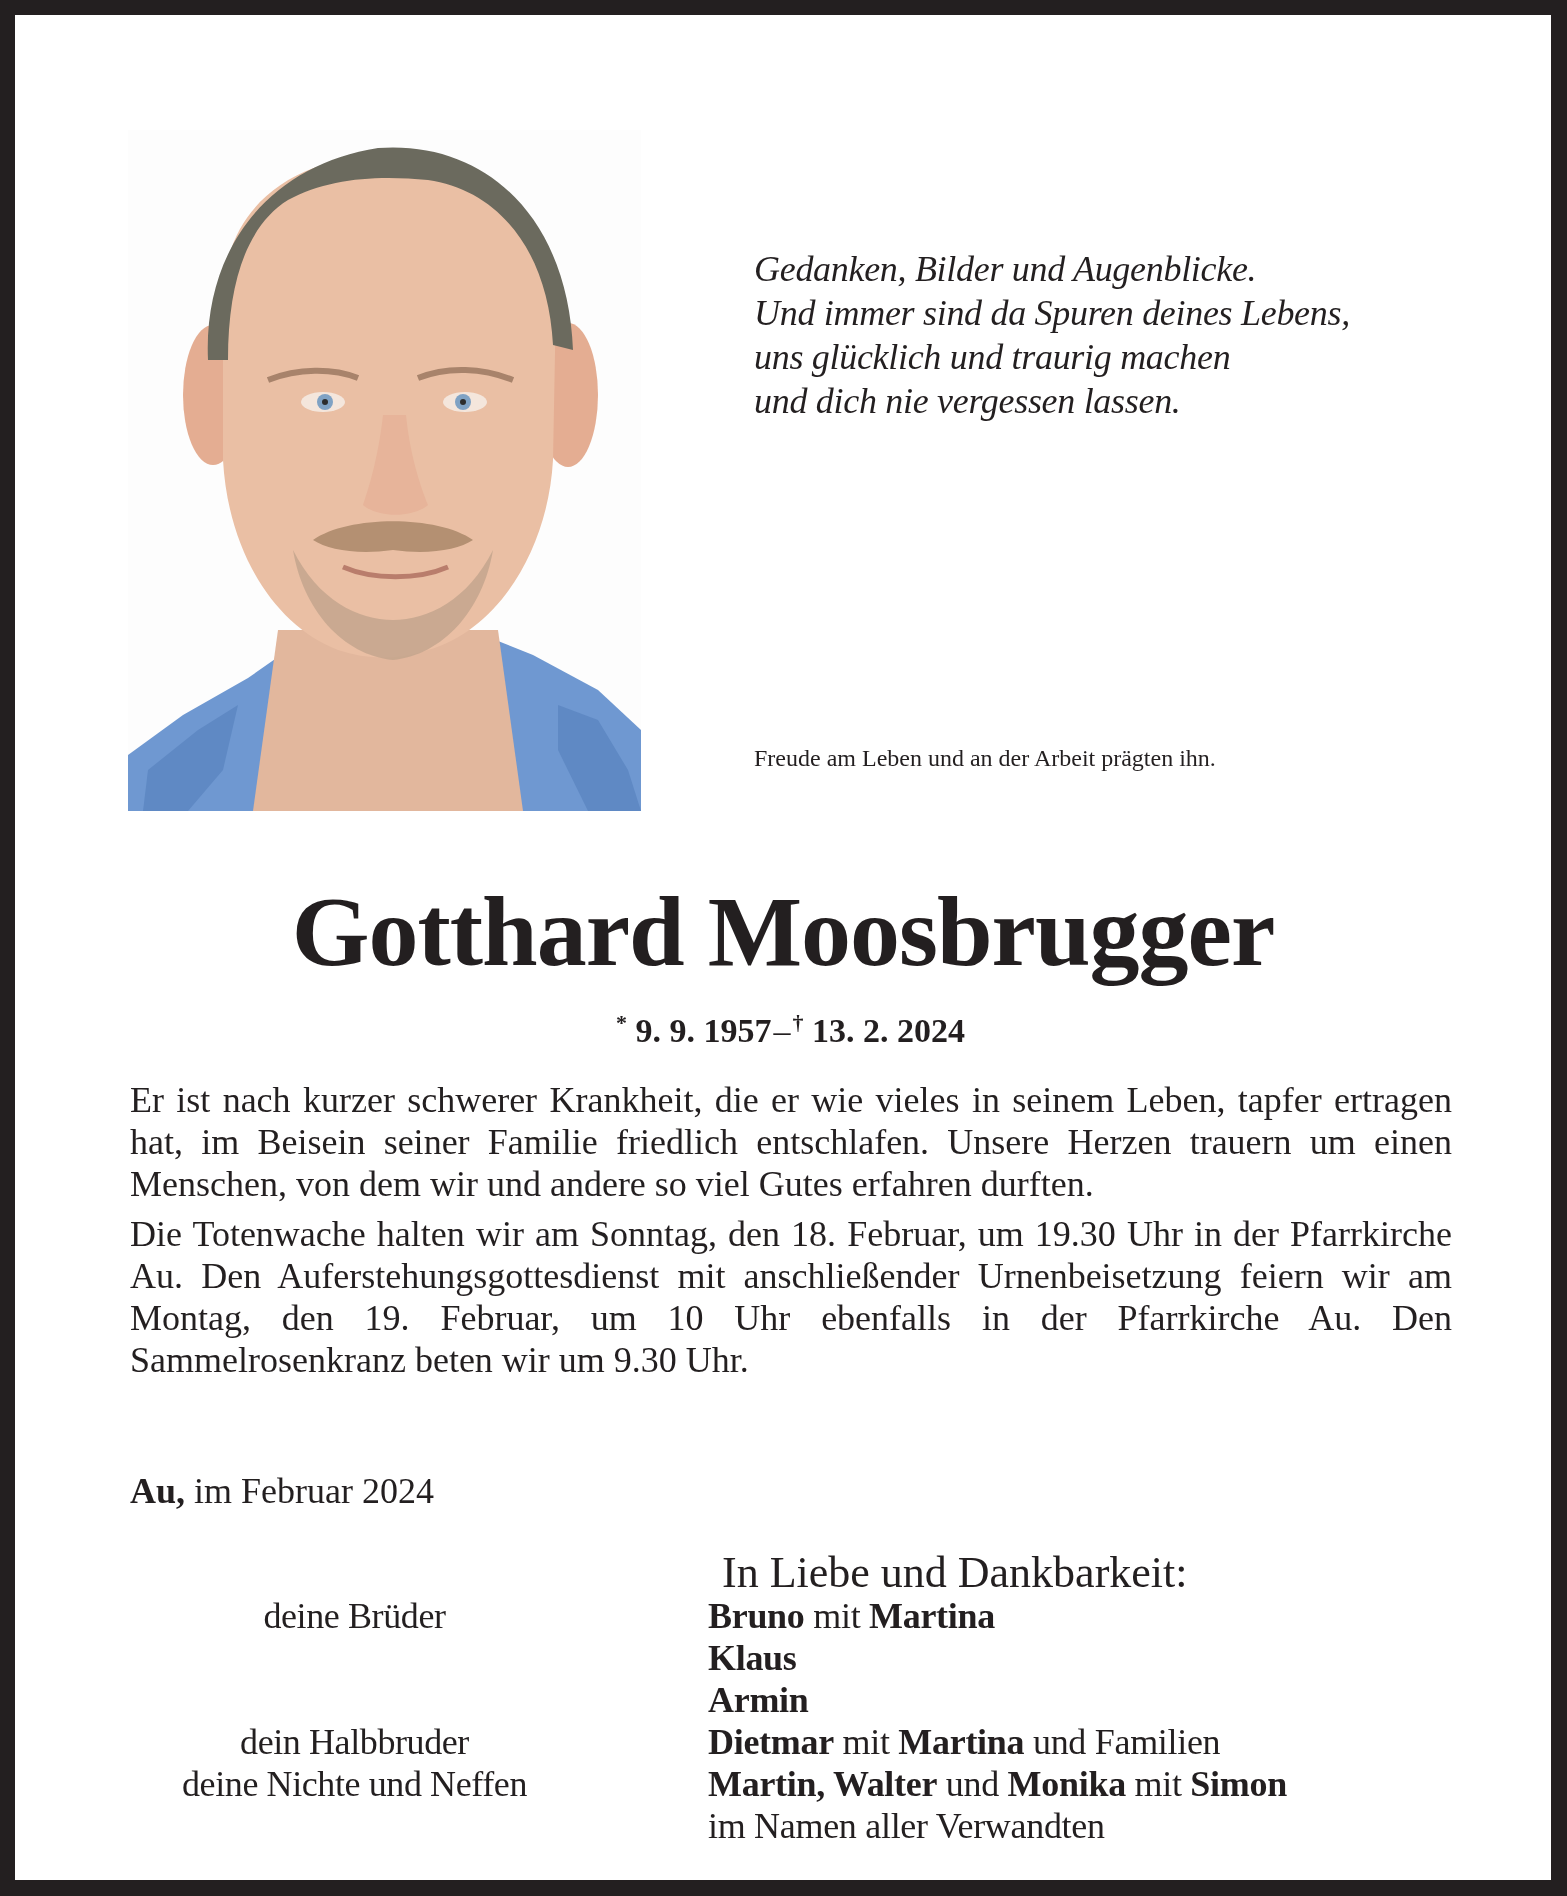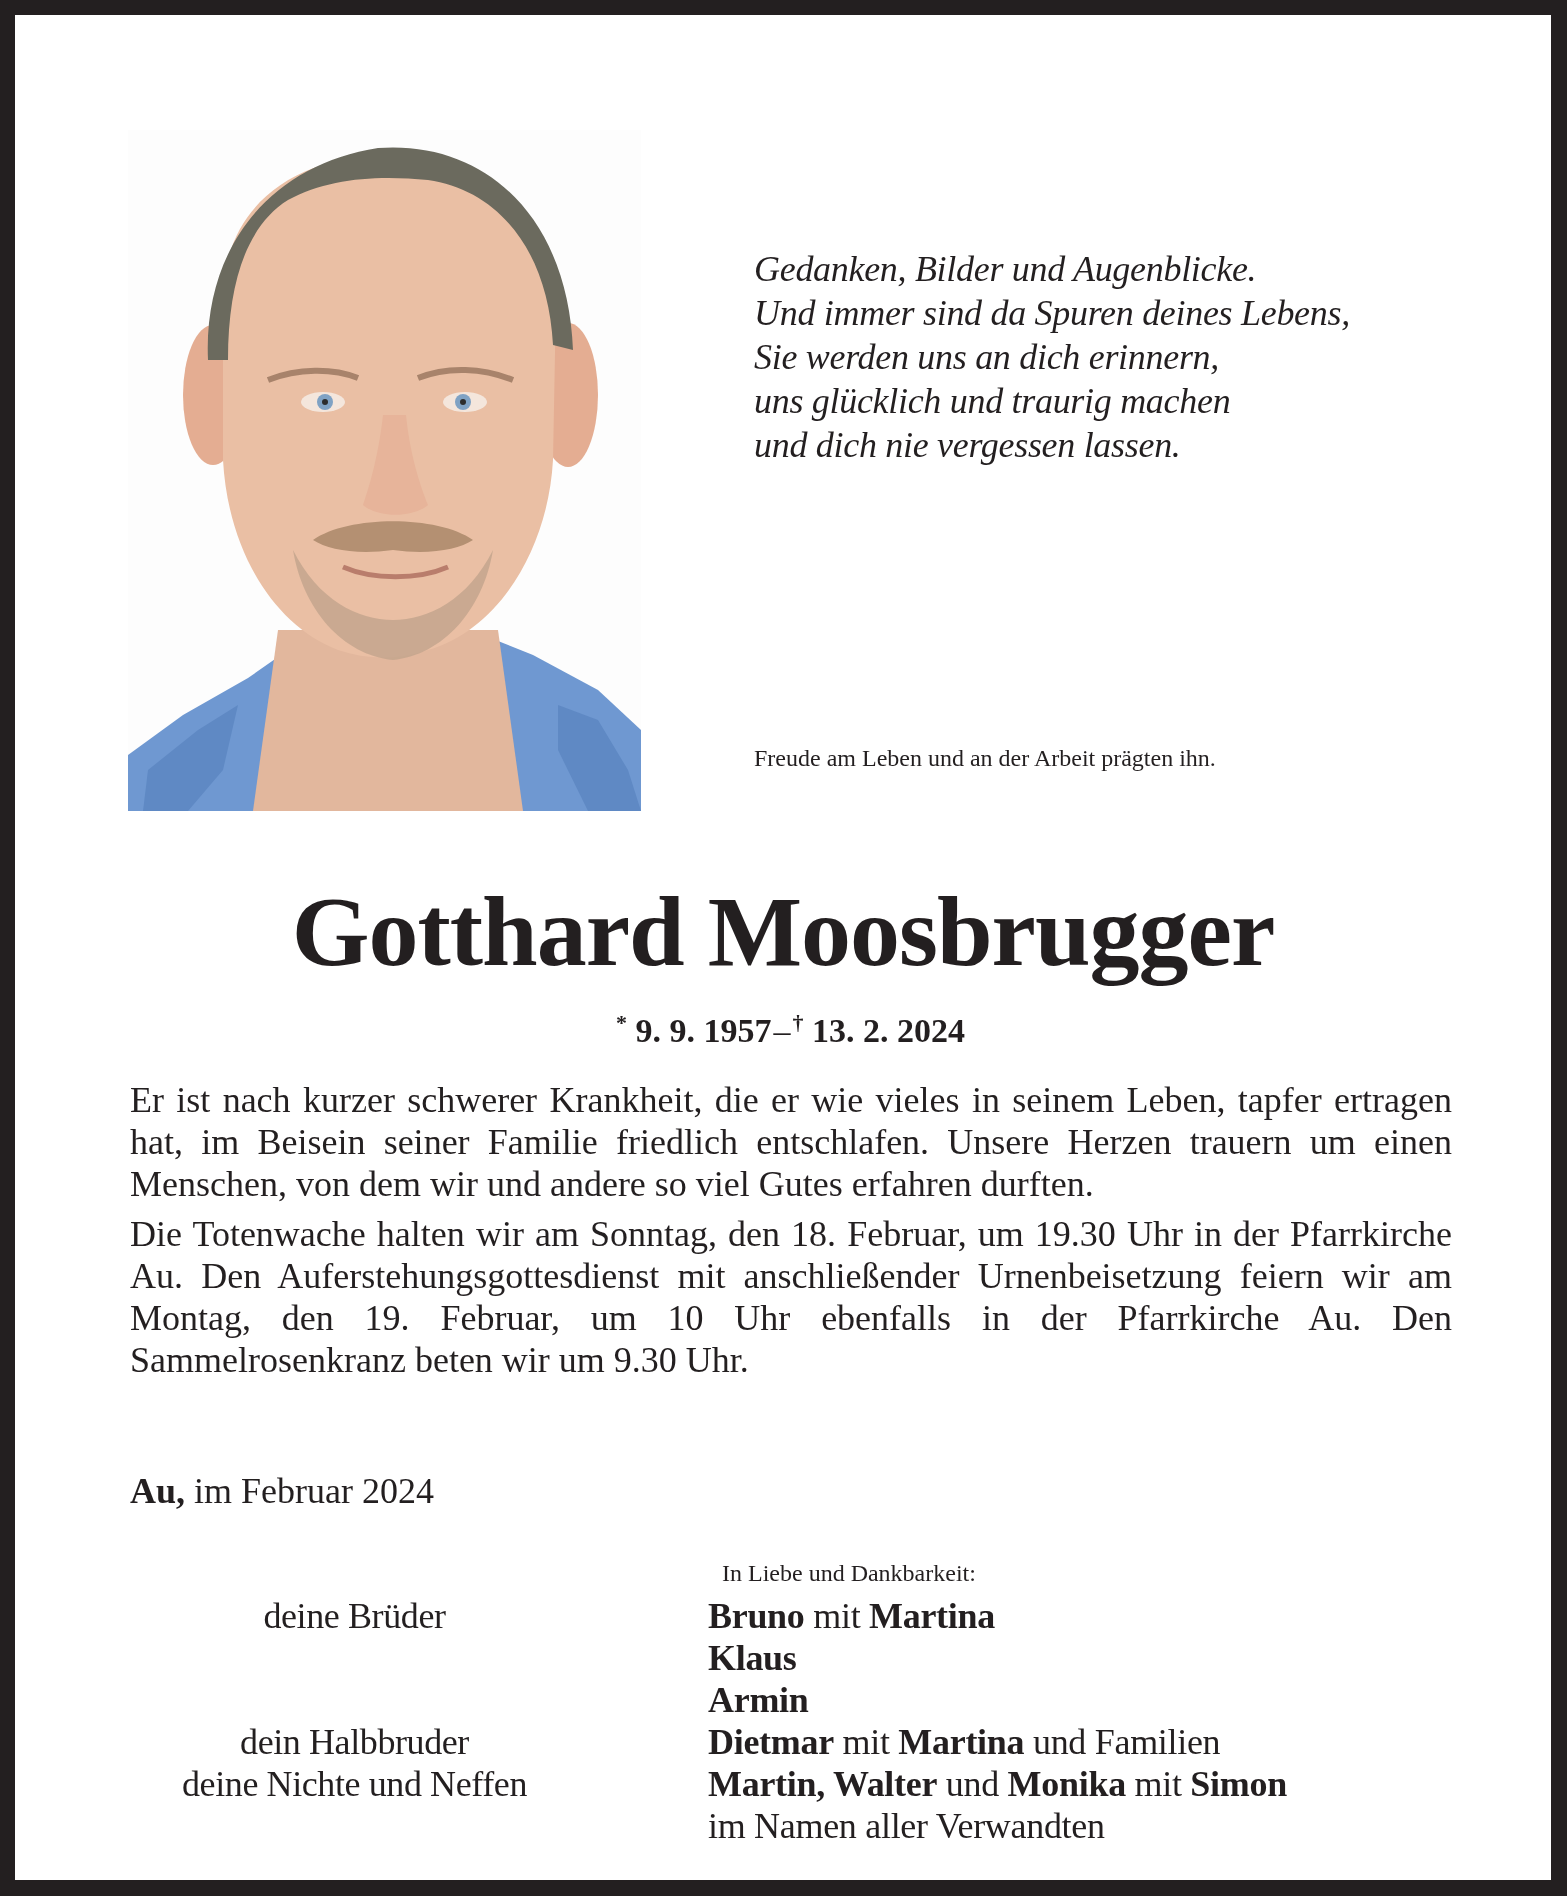--- a/index.html
+++ b/index.html
@@ -87,21 +87,21 @@
     position: absolute;
     left: 115px; top: 1455px;
     font-size: 36px;
     line-height: 42px;
   }
   .place-date b { font-weight: bold; }
 
   .signoff {
     position: absolute;
     left: 707px; top: 1537px;
-    font-size: 24px;
+    font-size: 44px;
     line-height: 42px;
     white-space: nowrap;
   }
 
   .family {
     position: absolute;
     left: 0; top: 1580px;
     width: 1536px;
     font-size: 36px;
     line-height: 42px;
@@ -155,21 +155,20 @@
       <path d="M185 410 C220 385 310 385 345 410 C330 420 300 425 265 420 C230 425 200 420 185 410 Z" fill="#b49072"></path>
       <path d="M165 420 C175 480 215 525 265 530 C315 525 355 480 365 420 C340 470 300 490 265 490 C230 490 190 470 165 420 Z" fill="#c2a48c" opacity="0.8"></path>
 
       <path d="M215 437 C245 450 290 450 320 437" stroke="#b97d6c" stroke-width="5" fill="none"></path>
     </svg>
   </div>
 
   <div class="poem">
     <div>Gedanken, Bilder und Augenblicke.</div>
     <div>Und immer sind da Spuren deines Lebens,</div>
-    <div>Sie werden uns an dich erinnern,</div>
     <div>uns glücklich und traurig machen</div>
     <div>und dich nie vergessen lassen.</div>
   </div>
 
   <div class="motto">Freude am Leben und an der Arbeit prägten ihn.</div>
 
   <h1 class="name">Gotthard Moosbrugger</h1>
 
   <div class="dates">
     <span class="sym">*</span>

